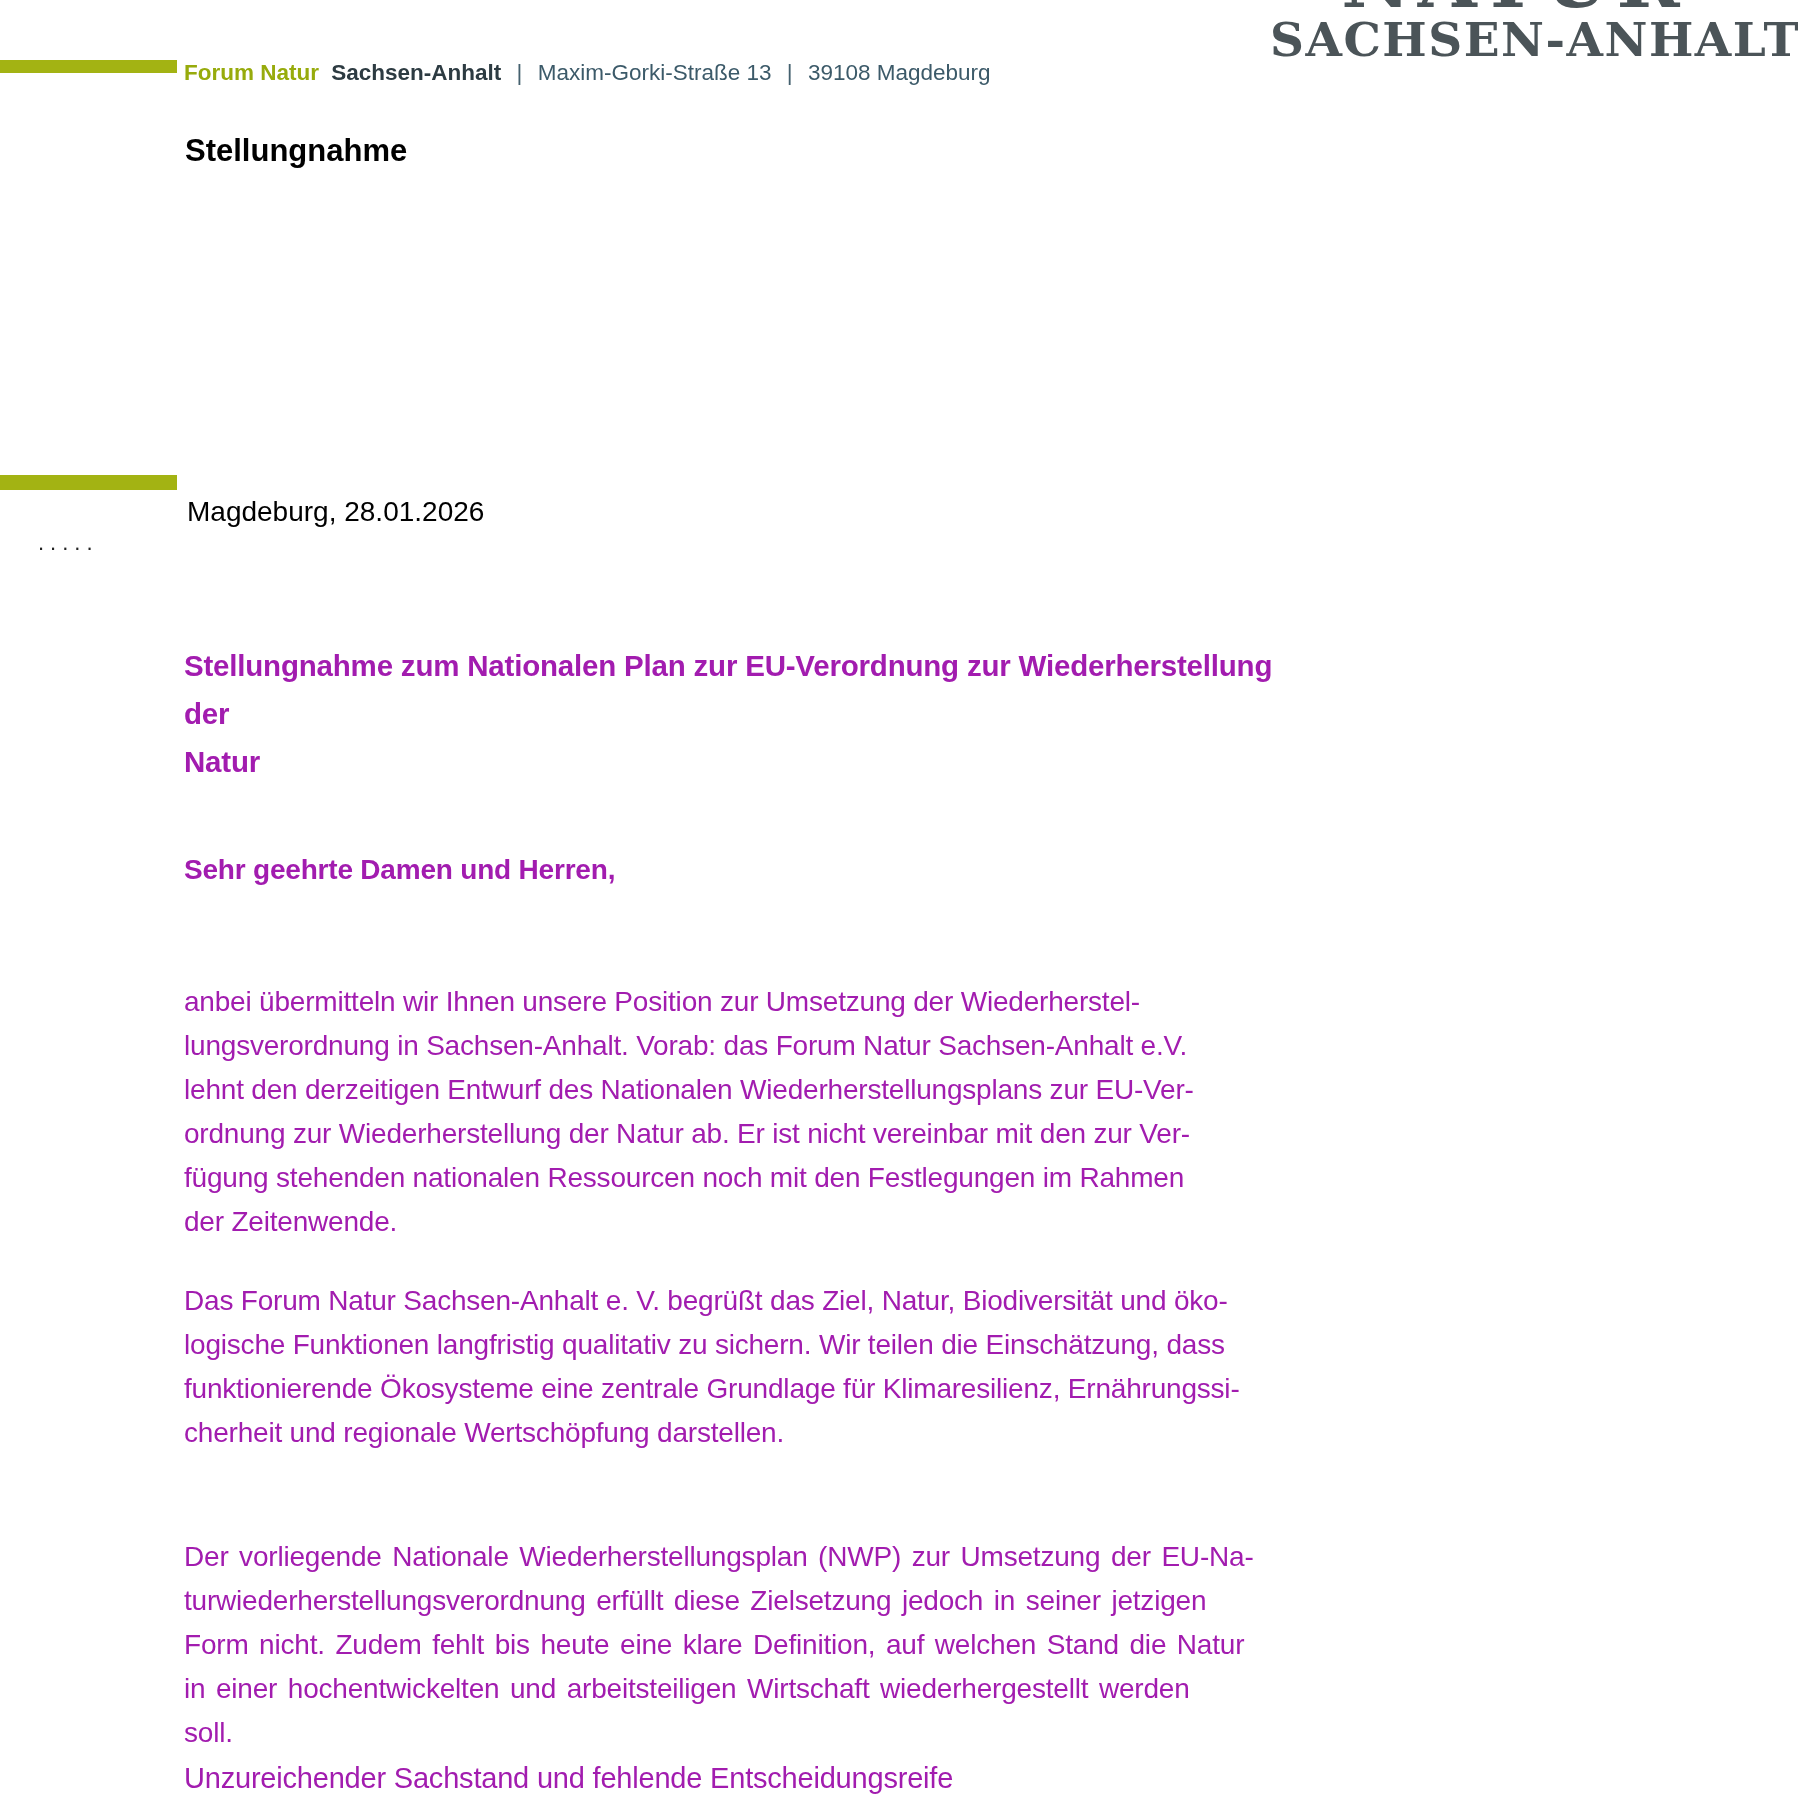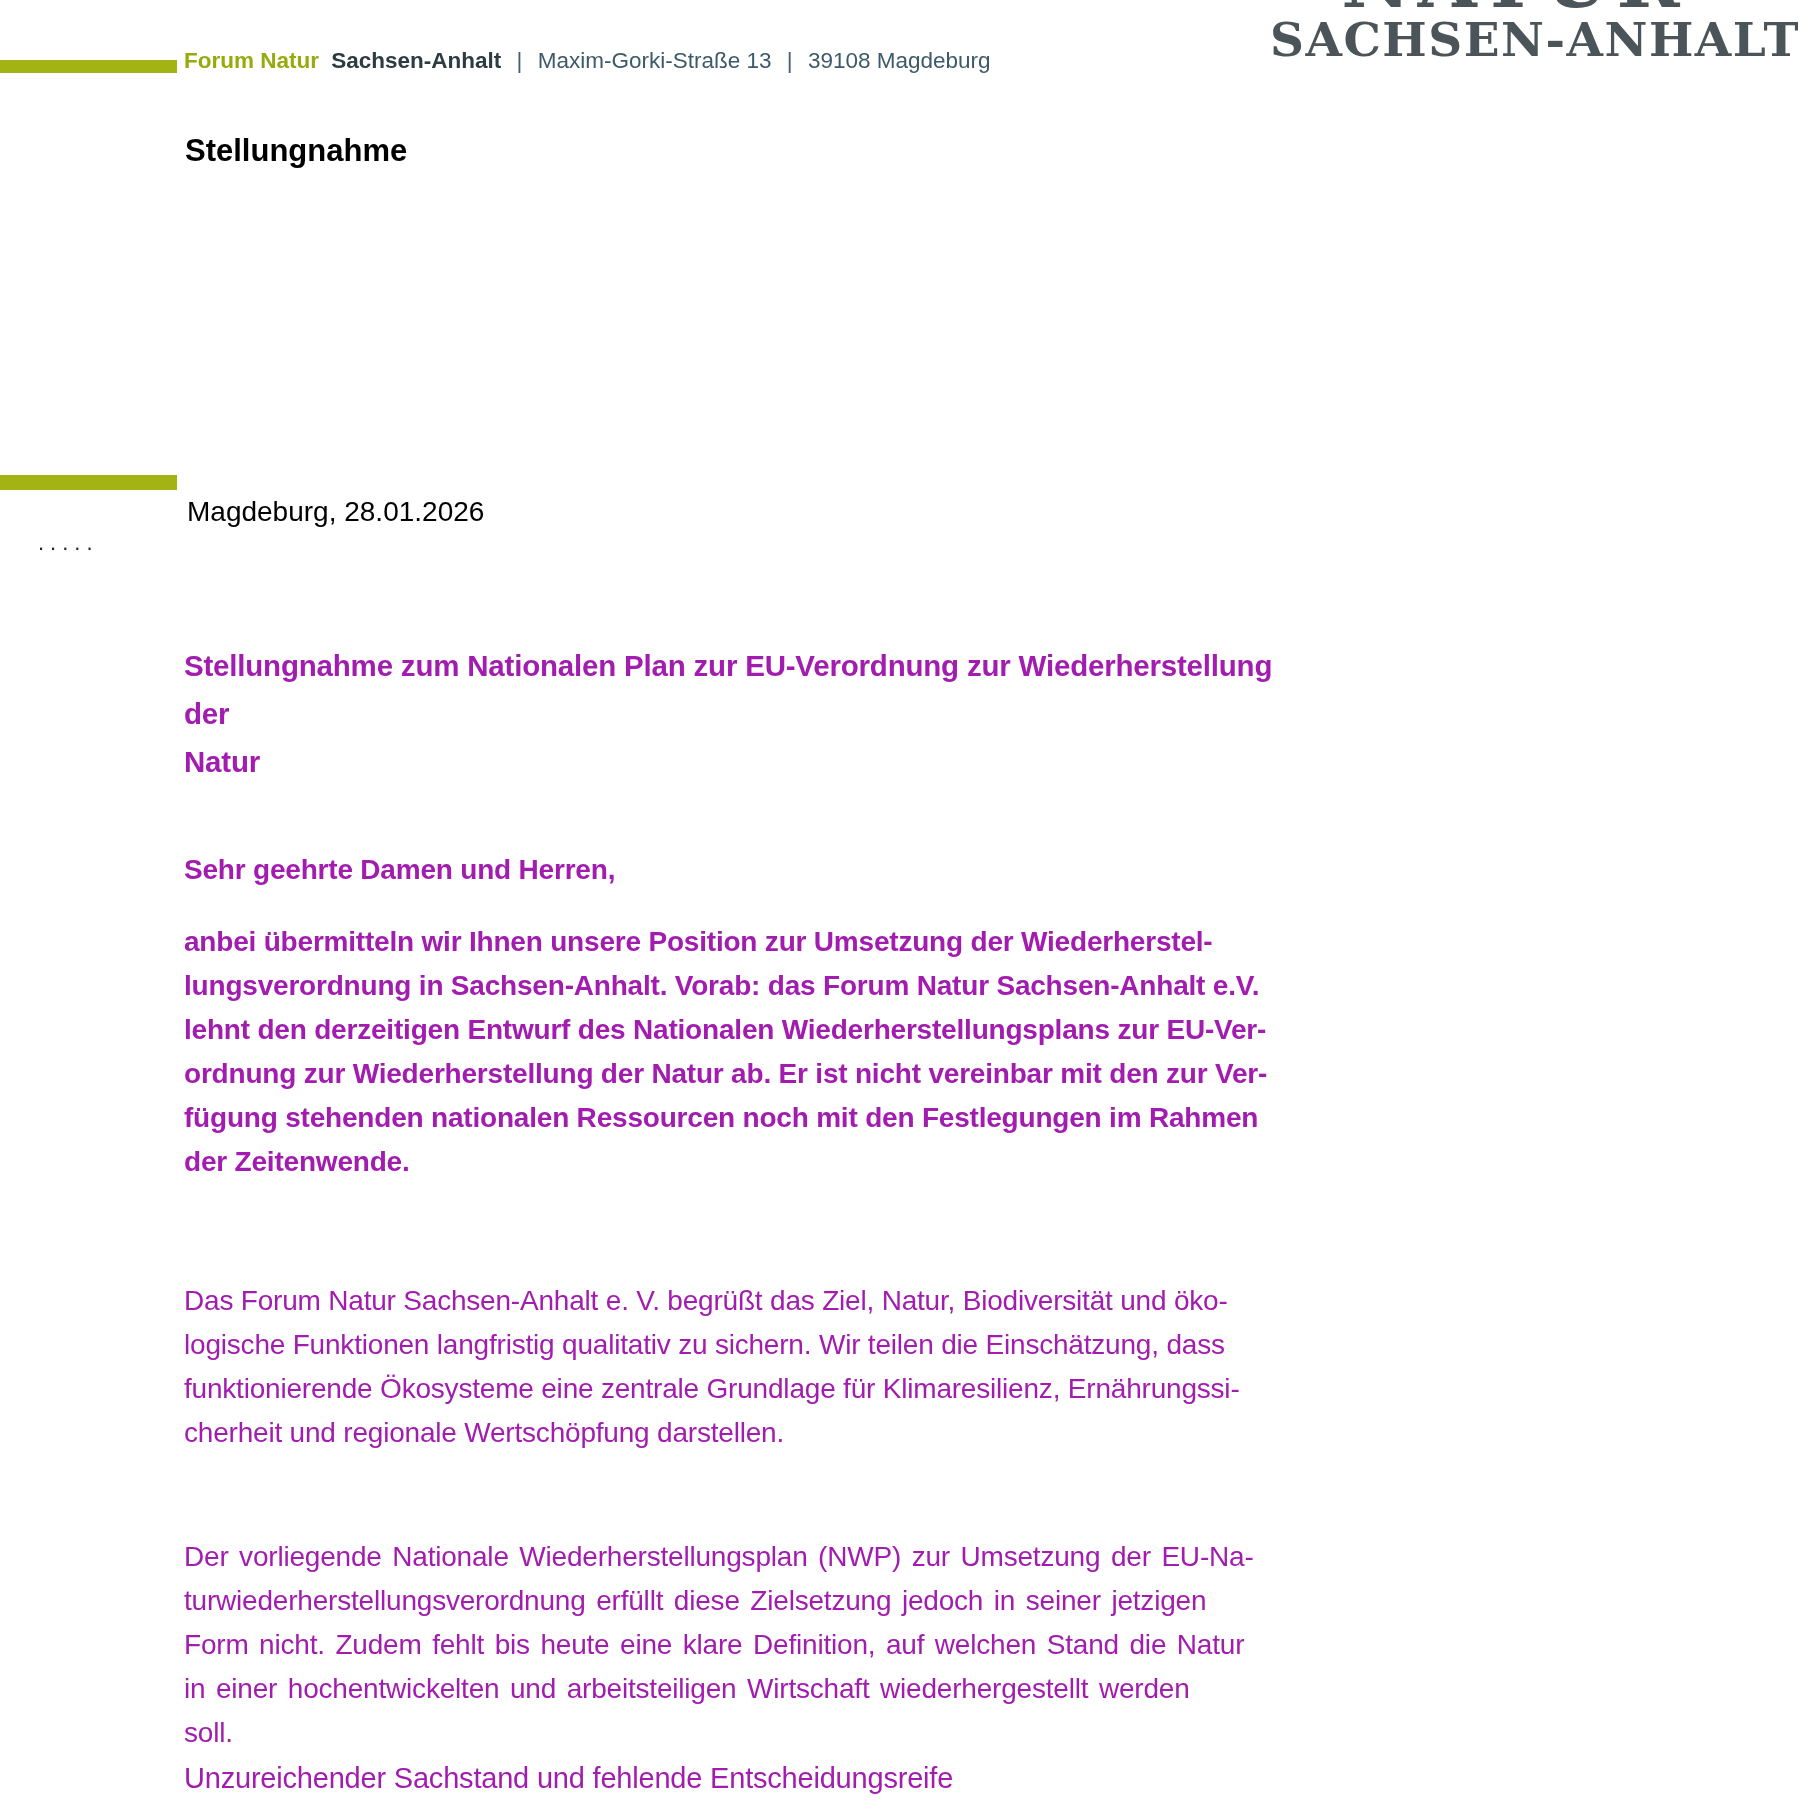--- a/index.html
+++ b/index.html
@@ -12,21 +12,21 @@
     color: #111111;
   }
   
   .accent-bar {
     position: absolute; left: 0; width: 177px; background: #a3b313;
   }
   .bar-top    { top: 60px;  height: 13px; }
   .bar-middle { top: 475px; height: 15px; }
 
   .sender-line {
-    position: absolute; left: 184px; top: 46px;
+    position: absolute; left: 184px; top: 58px;
     font-size: 22.5px; line-height: 30px; white-space: nowrap;
     color: #3c5a69;
   }
   .sender-line .org-green { color: #97ab0c; font-weight: bold; }
   .sender-line .org-dark  { color: #2d3b42; font-weight: bold; margin-left: 6px; }
   .sender-line .sep       { color: #44606e; margin: 0 9px; font-weight: normal; }
 
   
   .logo {
     position: absolute; top: 0; right: 58px; width: 488px;
@@ -59,21 +59,21 @@
   }
 
   
   .body-block {
     position: absolute; left: 184px; width: 1135px;
     font-size: 28px; line-height: 44px; letter-spacing: -0.2px;
     white-space: pre-line; color: #a21caf;
   }
   .letter-title    { top: 642px; font-weight: bold; line-height: 48px; font-size: 29.5px; }
   .salutation      { top: 848px; font-weight: bold; }
-  .lead-paragraph  { top: 920px; font-weight: bold; }
+  .lead-paragraph  { top: 980px; font-weight: normal; }
   .paragraph-2     { top: 1279px; }
   .paragraph-3     { top: 1499px; word-spacing: 3px; margin-top: 36px; }
   .section-heading { top: 1756px; font-weight: normal; font-size: 29px; }
 </style>
 </head>
 <body>
 
 <div class="accent-bar bar-top"></div>
 <div class="accent-bar bar-middle"></div>
 

